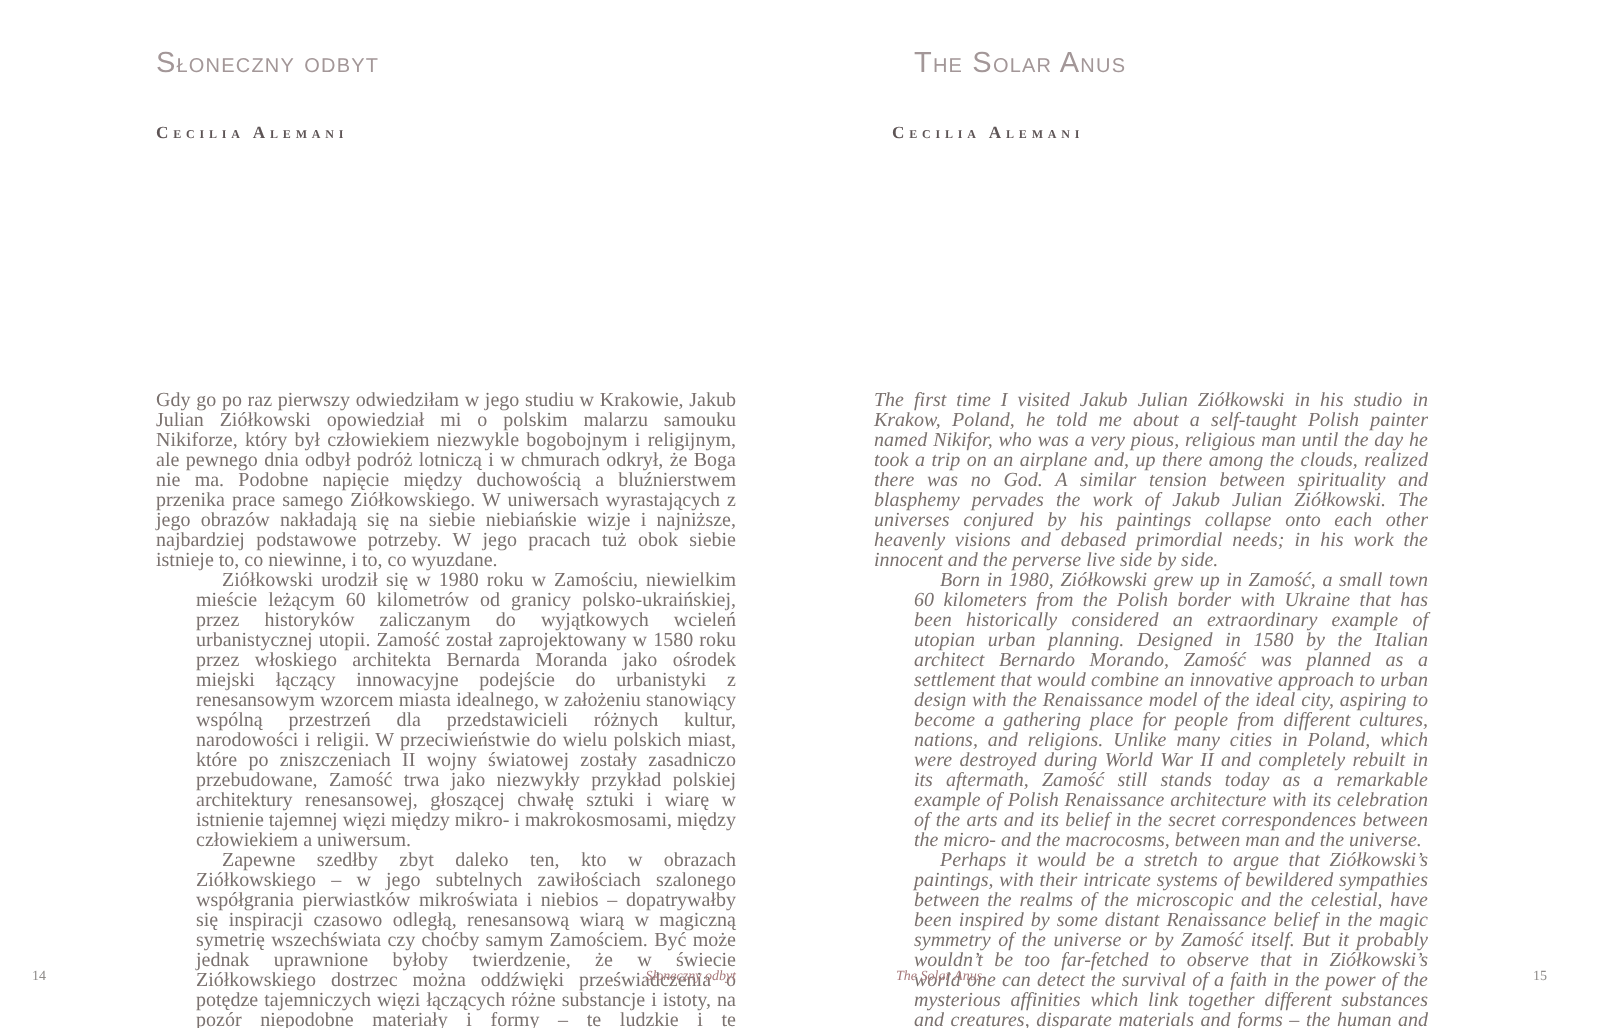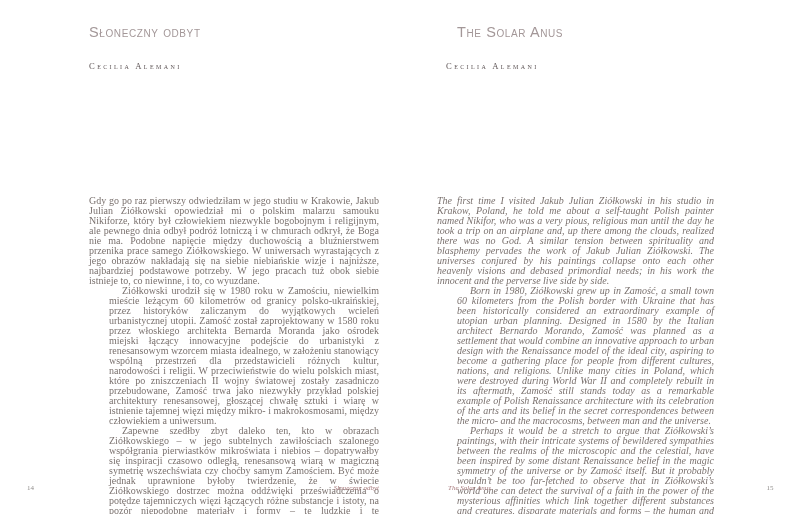--- a/index.html
+++ b/index.html
@@ -14,21 +14,21 @@
     background: #ffffff;
     overflow: hidden;
     font-family: "Liberation Serif", serif;
   }
   .page {
     position: absolute;
     top: 0;
     height: 514px;
     width: 400px;
   }
-  .page-left  { left: 11px; }
+  .page-left  { left: 0; }
   .page-right { left: 400px; }
 
   .essay-title {
     position: absolute;
     top: 24px;
     font-family: "Liberation Sans", sans-serif;
     font-variant: small-caps;
     font-weight: normal;
     font-size: 14.5px;
     letter-spacing: 0.6px;
@@ -37,21 +37,21 @@
     margin: 0;
   }
   .page-left  .essay-title { left: 78px; }
   .page-right .essay-title { left: 57px; }
 
   .essay-author {
     position: absolute;
     top: 61px;
     font-family: "Liberation Serif", serif;
     font-variant: small-caps;
-    font-weight: 400;
+    font-weight: 700;
     font-size: 8.6px;
     letter-spacing: 2.4px;
     color: #5e5556;
     white-space: nowrap;
     margin: 0;
   }
   .page-left  .essay-author { left: 78px; }
   .page-right .essay-author { left: 46px; }
 
   .body-text {

